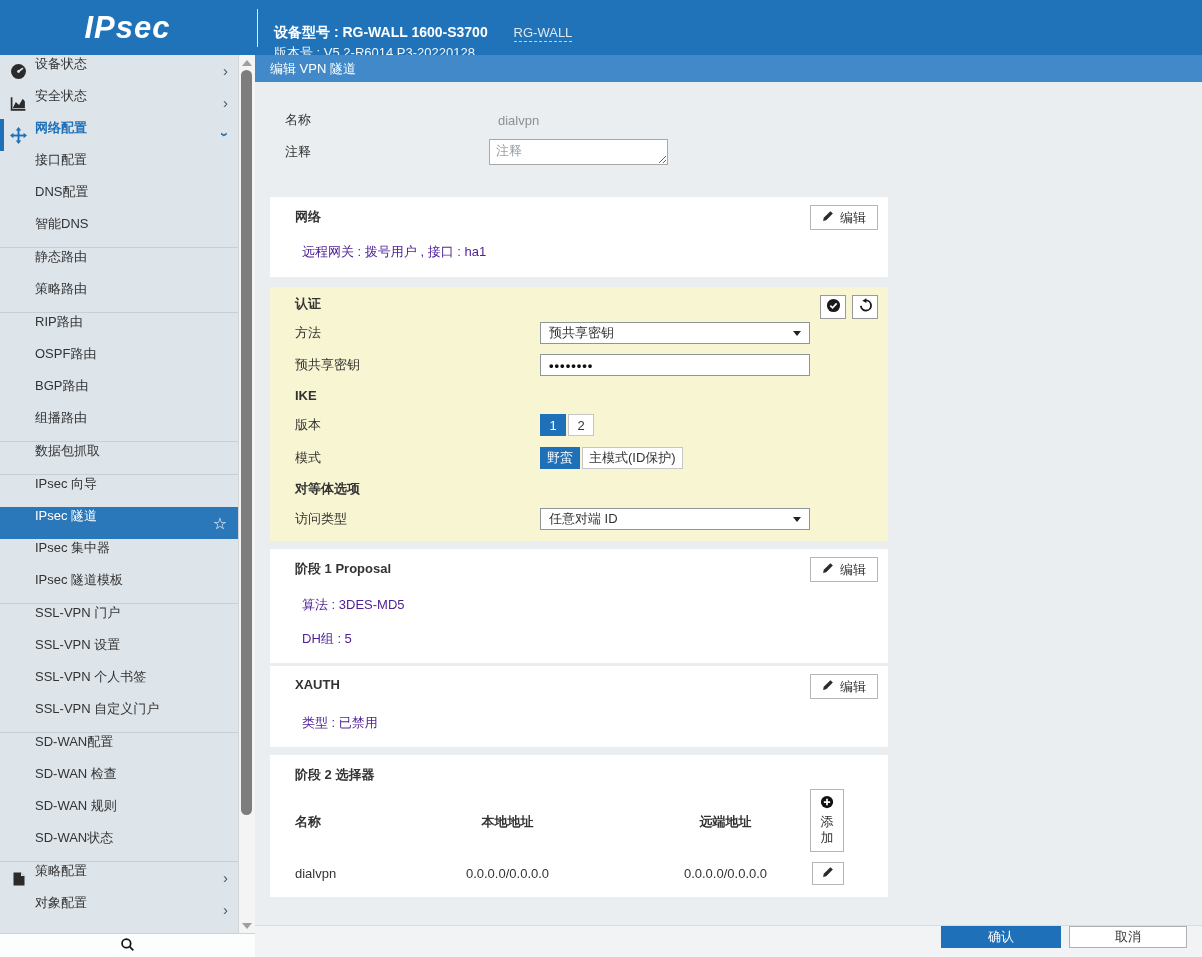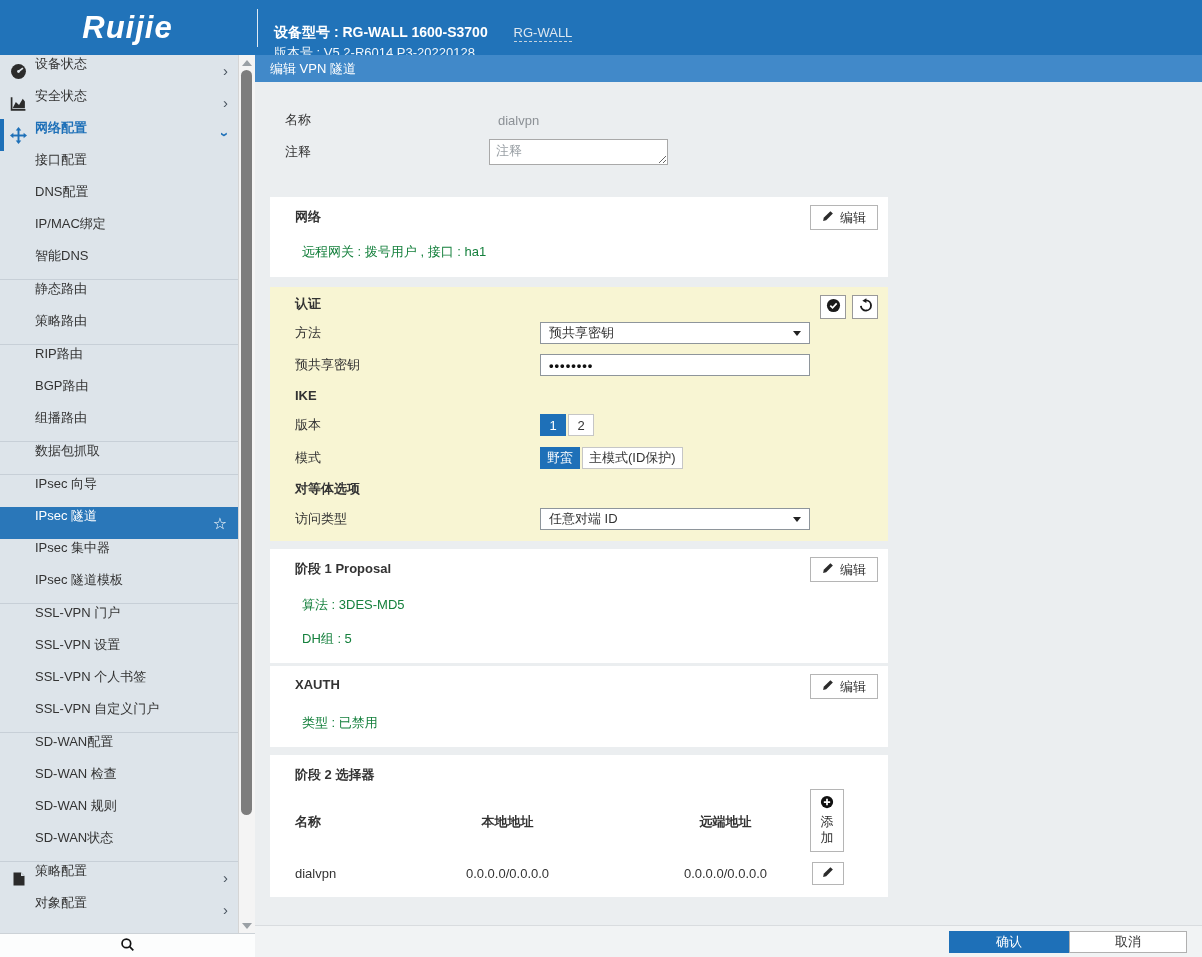--- a/index.html
+++ b/index.html
@@ -48,21 +48,21 @@
   .frow{display:flex;align-items:center;height:32px;}
   .flabel{margin-left:30px;width:204px;color:#333;}
   .fvalue{color:#8c9196;padding-left:9px;}
   .comment-box{width:168px;height:20px;border:1px solid #a9a9a9;font-family:inherit;font-size:13px;color:#333;
                padding:2px 3px 2px 6px;resize:both;background:#fff;}
   .comment-box::placeholder{color:#9aa0a5;}
   
   .card{position:relative;margin-left:15px;width:618px;background:#fff;box-sizing:border-box;}
   .card.yellow{background:#f8f5d3;}
   .card-title-abs{position:absolute;left:25px;top:11px;font-weight:bold;font-size:13px;}
-  .card-line{position:absolute;left:32px;font-size:13px;color:#15803d;}
+  .card-line{position:absolute;left:32px;font-size:13px;color:#4c1d95;}
   .edit-btn{position:absolute;top:8px;right:10px;height:25px;padding:0 11px;background:#fff;border:1px solid #b5b5b5;
             font-family:inherit;font-size:13px;color:#333;display:flex;align-items:center;gap:6px;cursor:pointer;}
   .card-actions{position:absolute;top:8px;right:10px;display:flex;gap:6px;}
   .icon-btn{width:26px;height:24px;background:#fff;border:1px solid #999;display:flex;align-items:center;justify-content:center;
             padding:0;cursor:pointer;}
   
   .auth-title-row{height:30px;padding:8px 0 0 25px;font-weight:bold;box-sizing:border-box;}
   .auth-row{display:flex;align-items:center;min-height:32px;padding-left:25px;}
   .auth-row.h34{min-height:34px;}
   .auth-sub{height:28px;display:flex;align-items:center;padding-left:25px;font-weight:bold;}
@@ -83,29 +83,29 @@
   .pos-name{left:25px;}
   .pos-local{left:145px;width:185px;text-align:center;}
   .pos-remote{left:363px;width:185px;text-align:center;}
   .add-btn{position:absolute;top:34px;right:44px;width:34px;height:63px;background:#fff;border:1px solid #b5b5b5;
            display:flex;flex-direction:column;align-items:center;justify-content:center;gap:2px;padding:0;cursor:pointer;}
   .add-btn .add-label{width:14px;word-break:break-all;text-align:center;font-size:13px;line-height:16px;color:#333;font-family:inherit;}
   .row-edit-btn{position:absolute;top:107px;right:44px;width:32px;height:23px;background:#fff;border:1px solid #b5b5b5;
                 display:flex;align-items:center;justify-content:center;padding:0;cursor:pointer;}
   
   .footer{position:absolute;left:0;right:0;bottom:0;height:32px;background:#f1f3f4;border-top:1px solid #d9dcdf;
-          display:flex;align-items:center;justify-content:flex-end;padding-right:15px;box-sizing:border-box;}
+          display:flex;align-items:flex-start;justify-content:flex-end;gap:8px;padding-right:15px;box-sizing:border-box;}
   .btn-primary{width:120px;height:22px;background:#1e70b8;border:1px solid #1e70b8;color:#fff;font-family:inherit;font-size:13px;cursor:pointer;}
   .btn-secondary{width:118px;height:22px;background:#fff;border:1px solid #b0b0b0;color:#333;font-family:inherit;font-size:13px;cursor:pointer;}
 </style>
 </head>
 <body>
 
 <div class="header">
-  <div class="logo">Ruijie</div>
+  <div class="logo">IPsec</div>
   <div class="hdr-divider"></div>
   <div class="devinfo">
     <div class="l1">
       <span>设备型号 :</span>
       <span>RG-WALL 1600-S3700</span>
       <a class="dev-link">RG-WALL</a>
     </div>
     <div class="l2">
       <span>版本号 :</span>
       <span>V5.2-R6014.P3-20220128</span>
@@ -154,35 +154,35 @@
       <span class="chev">›</span>
     </div>
 
     <div class="nav-item sub">
         <span class="label">接口配置</span>
       </div>
     <div class="nav-item sub">
         <span class="label">DNS配置</span>
       </div>
     <div class="nav-item sub">
-        <span class="label">IP/MAC绑定</span>
-      </div>
-    <div class="nav-item sub">
         <span class="label">智能DNS</span>
       </div>
     <div class="nav-sep"></div>
     <div class="nav-item sub">
         <span class="label">静态路由</span>
       </div>
     <div class="nav-item sub">
         <span class="label">策略路由</span>
       </div>
     <div class="nav-sep"></div>
     <div class="nav-item sub">
         <span class="label">RIP路由</span>
+      </div>
+    <div class="nav-item sub">
+        <span class="label">OSPF路由</span>
       </div>
     <div class="nav-item sub">
         <span class="label">BGP路由</span>
       </div>
     <div class="nav-item sub">
         <span class="label">组播路由</span>
       </div>
     <div class="nav-sep"></div>
     <div class="nav-item sub">
         <span class="label">数据包抓取</span>

